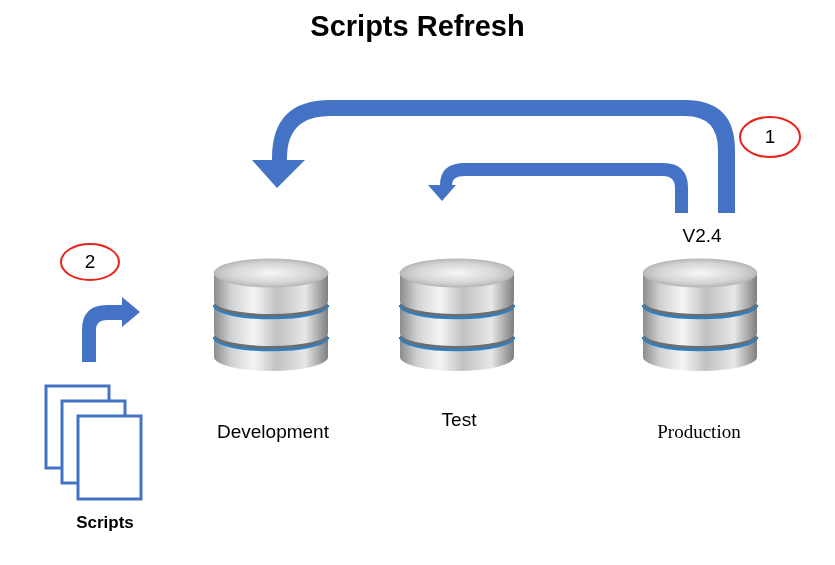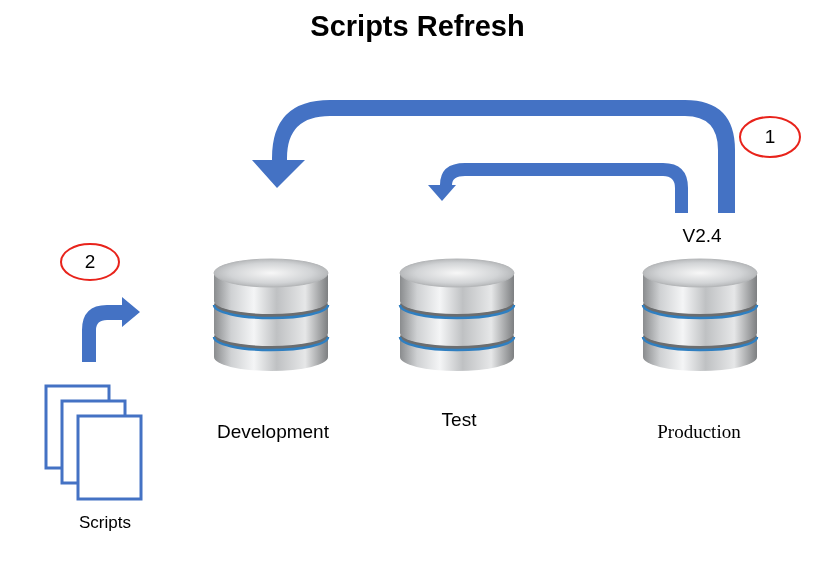--- a/index.html
+++ b/index.html
@@ -1,21 +1,21 @@
 <!DOCTYPE html>
 <html><head>
 <meta charset="utf-8">
 <style>
   html, body { margin: 0; padding: 0; background: #ffffff; }
   body { width: 835px; height: 565px; position: relative; overflow: hidden;
          font-family: "Liberation Sans", "DejaVu Sans", sans-serif; color: #000; }
   .title { position: absolute; left: 0; width: 835px; top: 10px; text-align: center;
            font-size: 29px; font-weight: bold; letter-spacing: 0px; }
   .label { position: absolute; font-size: 19px; text-align: center; width: 160px; margin-top: 16px; }
-  .scripts-label { position: absolute; font-size: 17px; font-weight: normal; width: 120px; text-align: center; }
+  .scripts-label { position: absolute; font-size: 17px; font-weight: bold; width: 120px; text-align: center; }
   .version { position: absolute; font-size: 19px; width: 80px; text-align: center; }
   .step { position: absolute; font-size: 19px; text-align: center; }
   svg.overlay { position: absolute; left: 0; top: 0; }
 </style>
 </head>
 <body>
 
 <div class="title">Scripts Refresh</div>
 
 <svg class="overlay" width="835" height="565">

